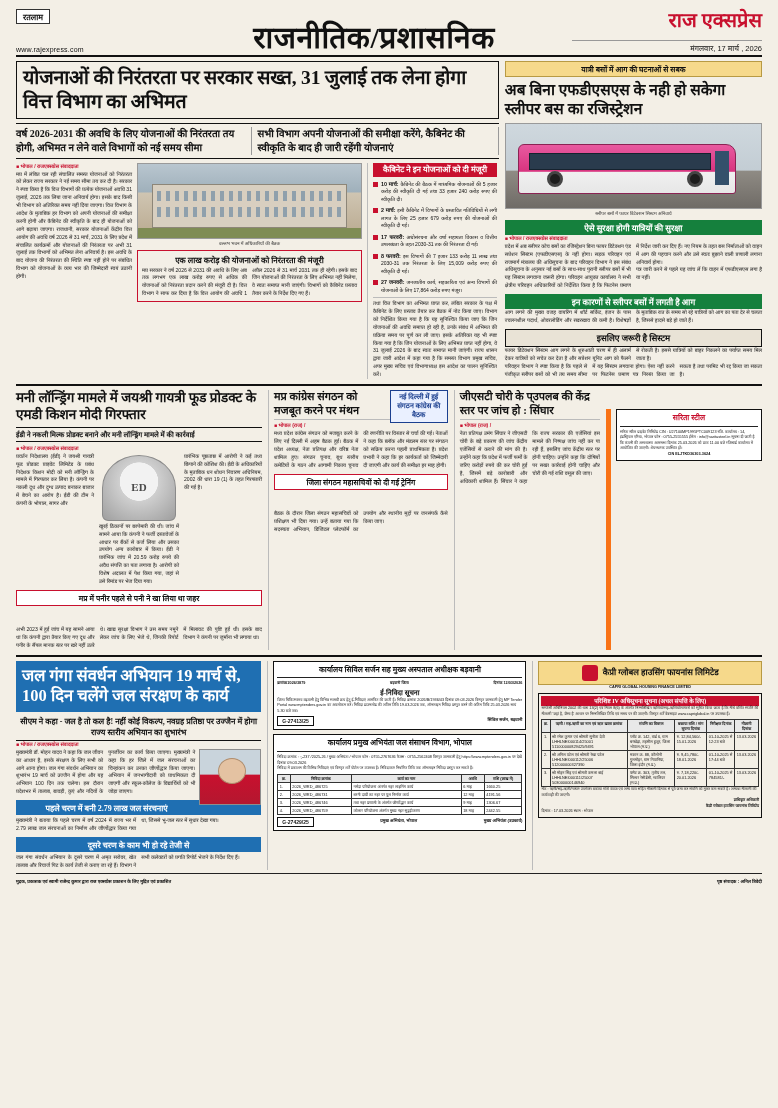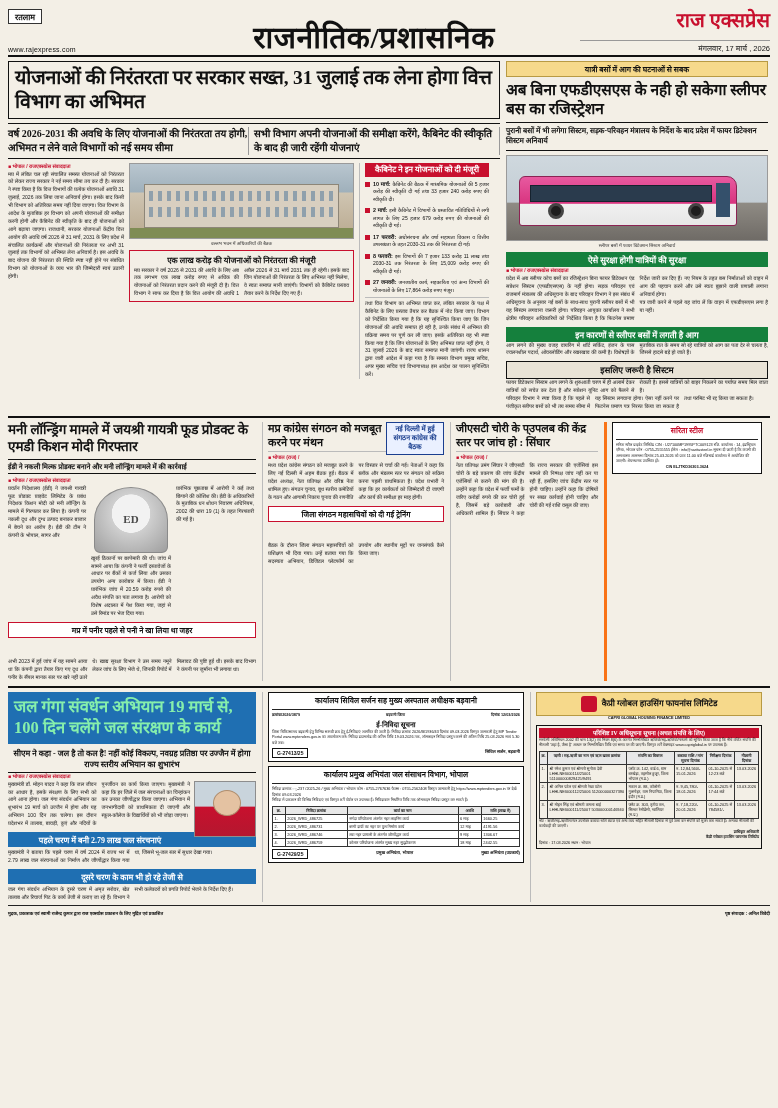--- a/index.html
+++ b/index.html
@@ -10,21 +10,21 @@
     background: #efeae0;
     font-family: "Liberation Sans", sans-serif;
     color: #111;
     overflow: hidden;
   }
   .page {
     position: relative;
     width: 778px;
     height: 1108px;
     background: #f3efe6;
-    padding: 6px 8px;
+    padding: 6px 16px;
   }
   
   .masthead {
     display: flex;
     align-items: flex-end;
     justify-content: space-between;
     border-bottom: 2px solid #111;
     padding-bottom: 2px;
   }
   .mast-left { width: 160px; }
@@ -250,21 +250,21 @@
     border-top: 1px solid #111;
     border-bottom: 1px solid #111;
     padding: 2px;
     margin-top: 4px;
   }
   
   .mid-band { display: flex; gap: 6px; margin-top: 5px; border-top: 2px solid #111; padding-top: 4px; }
   .m1 { width: 248px; }
   .m2 { width: 182px; border-left: 1px solid #bbb; padding-left: 5px; }
   .m3 { width: 148px; border-left: 1px solid #bbb; padding-left: 5px; }
-  .m4 { width: 158px; border-left: 3px solid #f97316; padding-left: 5px; }
+  .m4 { width: 158px; border-left: 5px solid #f97316; padding-left: 5px; margin-top: 19px; }
   .m-head {
     font-family: "Liberation Serif", serif;
     font-size: 13.5px;
     font-weight: bold;
     line-height: 1.25;
   }
   .m-head.sm { font-size: 11px; }
   .m-sub {
     font-family: "Liberation Serif", serif;
     font-weight: bold;
@@ -313,21 +313,21 @@
   }
   .two-col { column-count: 2; column-gap: 5px; }
   .three-col { column-count: 3; column-gap: 5px; }
   
   .low-band { display: flex; gap: 6px; margin-top: 5px; border-top: 2px solid #111; padding-top: 4px; }
   .l1 { width: 248px; }
   .l2 { width: 262px; border-left: 1px solid #bbb; padding-left: 5px; }
   .l3 { width: 232px; border-left: 1px solid #bbb; padding-left: 5px; }
   .jal-head {
     background: #1f6fb2;
-    color: #86efac;
+    color: #ffffff;
     font-family: "Liberation Serif", serif;
     font-weight: bold;
     font-size: 16.5px;
     line-height: 1.25;
     padding: 5px 6px;
   }
   .jal-sub {
     font-family: "Liberation Serif", serif;
     font-weight: bold;
     font-size: 8px;
@@ -471,21 +471,20 @@
           </div>
           <div class="thin"></div>
           <div class="body-text">तथा वित्त विभाग का अभिमत प्राप्त कर, लंबित सरकार के पक्ष में कैबिनेट के लिए प्रस्ताव तैयार कर बैठक में नोट किया जाए। विभाग को निर्देशित किया गया है कि यह सुनिश्चित किया जाए कि जिन योजनाओं की अवधि समाप्त हो रही है, उनके संबंध में अभिमत की प्रक्रिया समय पर पूर्ण कर ली जाए। इसके अतिरिक्त यह भी स्पष्ट किया गया है कि जिन योजनाओं के लिए अभिमत प्राप्त नहीं होगा, वे 31 जुलाई 2026 के बाद स्वतः समाप्त मानी जाएंगी। राज्य शासन द्वारा जारी आदेश में कहा गया है कि समस्त विभाग प्रमुख सचिव, अपर मुख्य सचिव एवं विभागाध्यक्ष इस आदेश का पालन सुनिश्चित करें।</div>
         </div>
       </div>
     </div>
 
     <div class="rail">
       <div class="rail-kicker">यात्री बसों में आग की घटनाओं से सबक</div>
       <div class="rail-head">अब बिना एफडीएसएस के नही हो सकेगा स्लीपर बस का रजिस्ट्रेशन</div>
-      <div class="rail-sub">पुरानी बसों में भी लगेगा सिस्टम, सड़क-परिवहन मंत्रालय के निर्देश के बाद प्रदेश में फायर डिटेक्शन सिस्टम अनिवार्य</div>
       <div class="bus-photo">
         <div class="bus">
           <div class="win"></div>
           <div class="door"></div>
           <div class="wheel" style="left:28px"></div>
           <div class="wheel" style="left:168px"></div>
         </div>
       </div>
       <div class="caption">स्लीपर बसों में फायर डिटेक्शन सिस्टम अनिवार्य</div>
       <div class="rail-sec-title">ऐसे सुरक्षा होगी यात्रियों की सुरक्षा</div>

